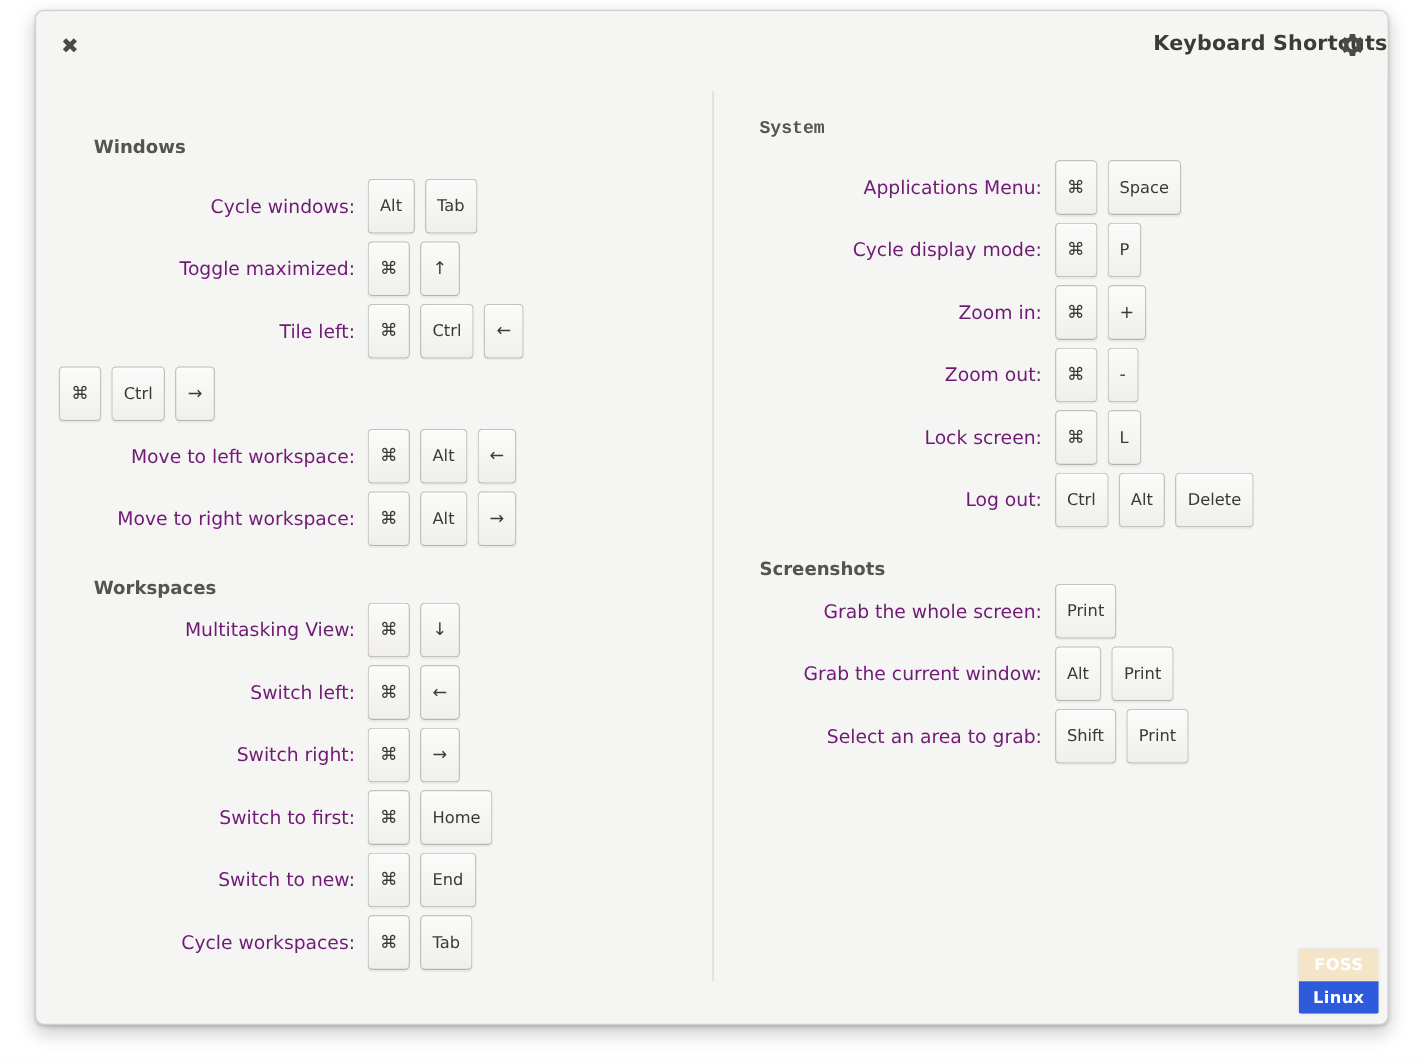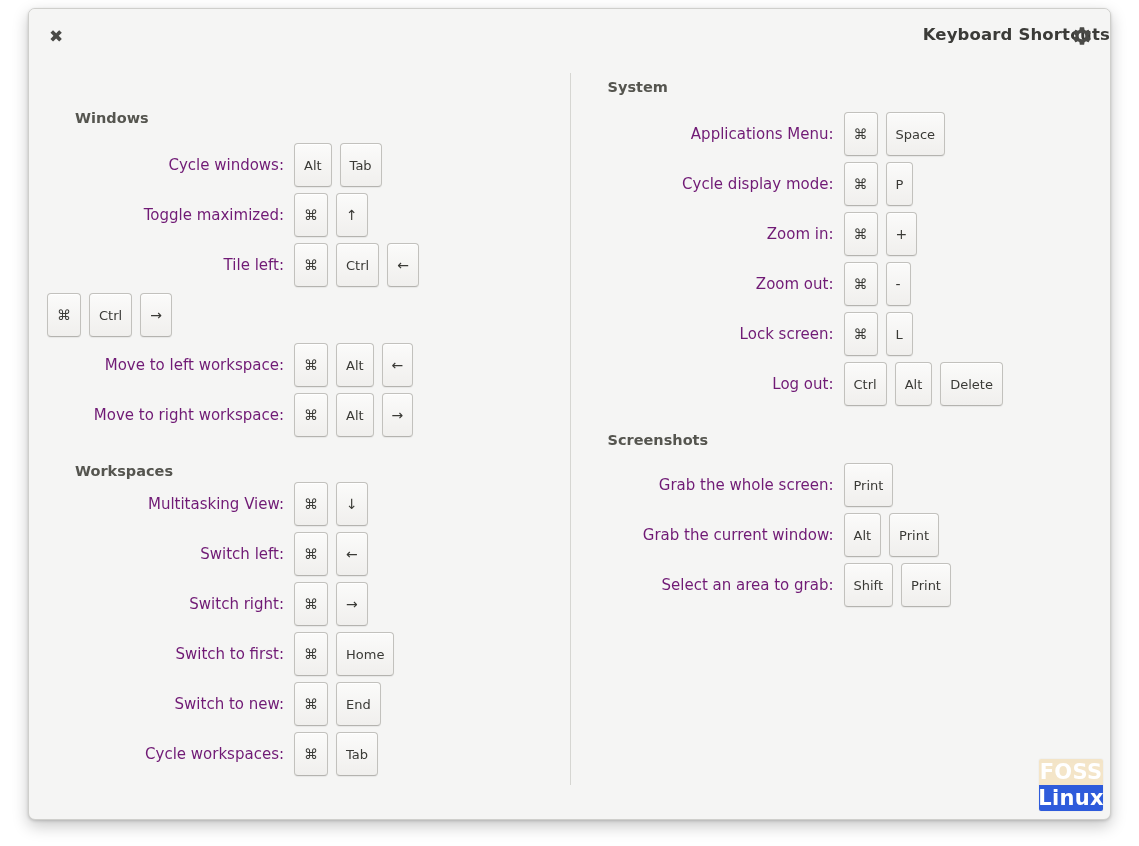--- a/index.html
+++ b/index.html
@@ -187,21 +187,21 @@
     justify-content: center;
   }
   #watermark .wm-bottom {
     height: 26px;
     background: #1d4ed8;
     display: flex;
     align-items: center;
     justify-content: center;
   }
   #watermark .wm-text {
-    font-size: 21px;
+    font-size: 13px;
     font-weight: bold;
     color: #ffffff;
     letter-spacing: 0.3px;
     line-height: 1;
     user-select: none;
   }
 </style>
 </head>
 <body>
 
@@ -311,21 +311,21 @@
           </div>
           <div class="shortcut-row">
             <div class="shortcut-label">Cycle workspaces:</div>
             <div class="keys">
               <span class="key glyph">⌘</span>
               <span class="key">Tab</span>
             </div>
           </div>
         </div>
       <div class="column" id="col-right">
-          <div class="section-title" style="margin-top: 16px; margin-bottom: 14px; margin-left: 4px;">System</div>
+          <div class="section-title" style="margin-top: 32px; margin-bottom: 14px; margin-left: 4px; font-family: Liberation Mono, monospace;">System</div>
           <div class="shortcut-row">
             <div class="shortcut-label">Applications Menu:</div>
             <div class="keys">
               <span class="key glyph">⌘</span>
               <span class="key">Space</span>
             </div>
           </div>
           <div class="shortcut-row">
             <div class="shortcut-label">Cycle display mode:</div>
             <div class="keys">
@@ -355,21 +355,21 @@
             </div>
           </div>
           <div class="shortcut-row">
             <div class="shortcut-label">Log out:</div>
             <div class="keys">
               <span class="key">Ctrl</span>
               <span class="key">Alt</span>
               <span class="key">Delete</span>
             </div>
           </div>
-          <div class="section-title" style="margin-top: 23px; margin-bottom: 12px; margin-left: 4px;">Screenshots</div>
+          <div class="section-title" style="margin-top: 23px; margin-left: 4px;">Screenshots</div>
           <div class="shortcut-row">
             <div class="shortcut-label">Grab the whole screen:</div>
             <div class="keys">
               <span class="key">Print</span>
             </div>
           </div>
           <div class="shortcut-row">
             <div class="shortcut-label">Grab the current window:</div>
             <div class="keys">
               <span class="key">Alt</span>

